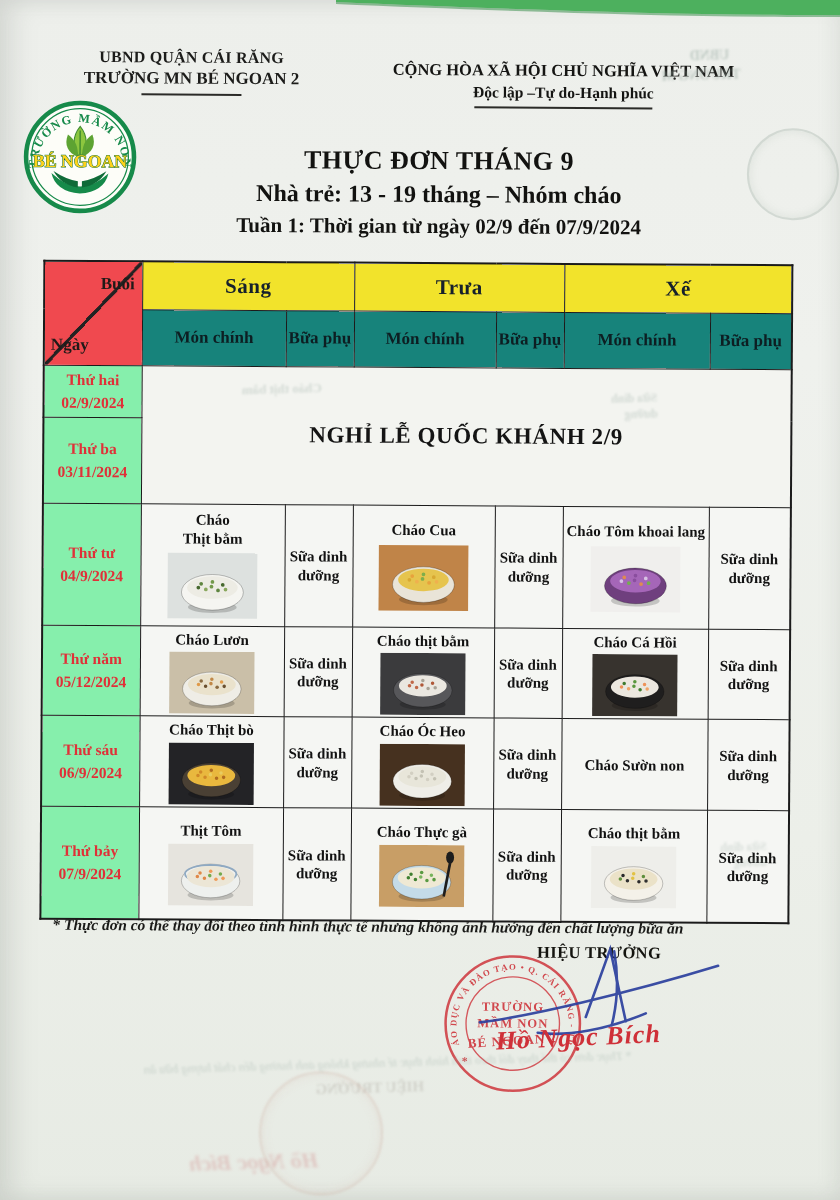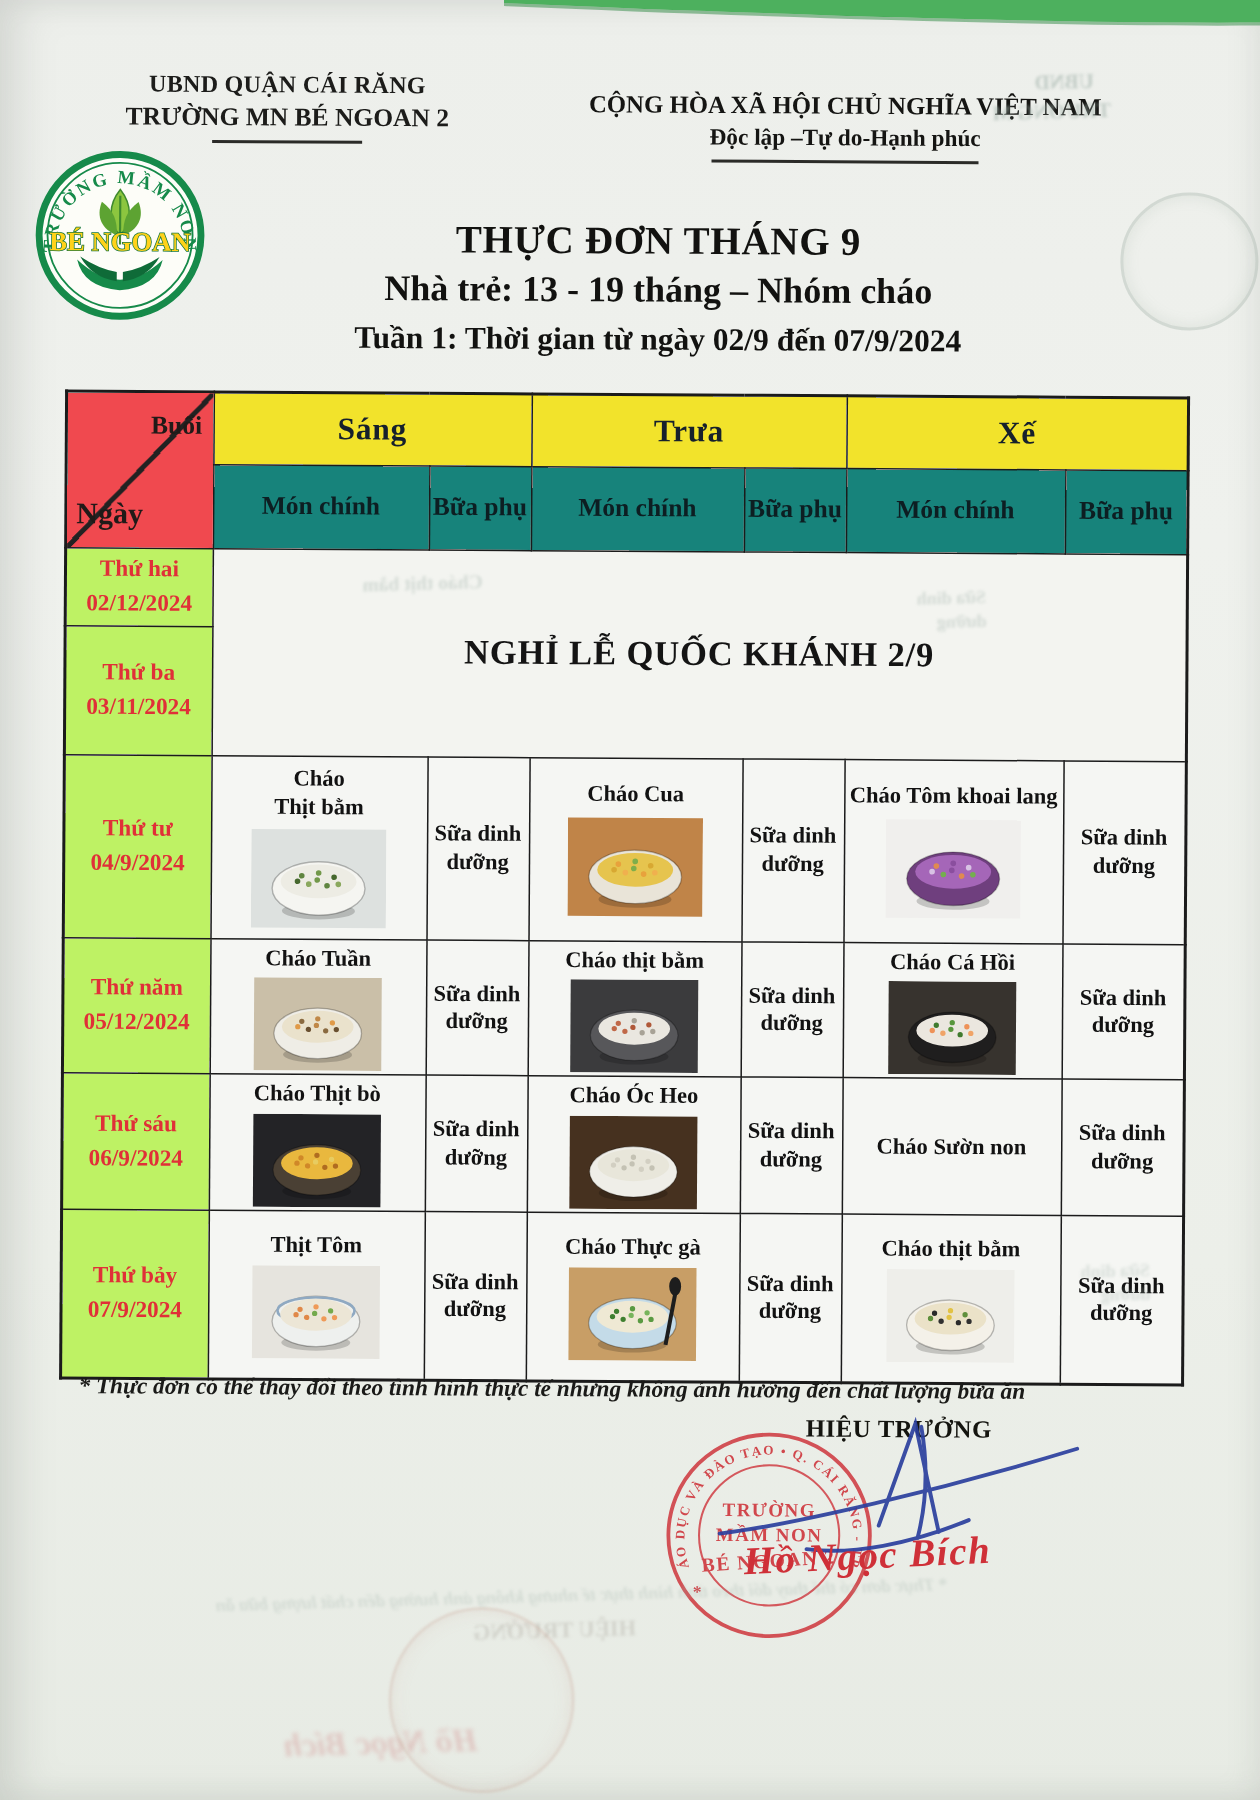--- a/index.html
+++ b/index.html
@@ -40,25 +40,25 @@
                border-collapse:collapse; table-layout:fixed;
                border:2.4px solid #1b1b1b; background:#f4f5f2; }
   table.menu th, table.menu td { border:1.7px solid #1b1b1b; vertical-align:middle; text-align:center; overflow:hidden; }
   tr.hrow1 { height:48px; } tr.hrow2 { height:56px; }
   tr.r-hai { height:52px; } tr.r-ba { height:86px; }
   tr.rm0 { height:122px; } tr.rm1 { height:90px; } tr.rm2 { height:82px; } tr.rm3 { height:112px; }
 
   th.corner { background:#f0494f; position:relative; padding:0;
     background-image:linear-gradient(to bottom right, rgba(0,0,0,0) 48.8%, #222 48.8%, #222 51.2%, rgba(0,0,0,0) 51.2%); }
   th.corner .c-top { position:absolute; top:12px; right:7px; font-size:17px; font-weight:700; color:#201a18; }
-  th.corner .c-bot { position:absolute; bottom:10px; left:6px; font-size:20px; font-weight:700; color:#201a18; }
+  th.corner .c-bot { position:absolute; bottom:10px; left:6px; font-size:17px; font-weight:700; color:#201a18; }
   th.meal { background:#f2e32b; color:#16202c; font-size:21px; font-weight:700; letter-spacing:.5px; }
   th.sub  { background:#17837b; color:#0d1e22; font-size:17px; font-weight:700; }
 
-  td.day { background:#bef264; color:#e03038; font-weight:700; font-size:15.5px; line-height:1.5; }
+  td.day { background:#86efac; color:#e03038; font-weight:700; font-size:15.5px; line-height:1.5; }
   td.holiday { background:#f3f4f0; font-size:23px; font-weight:700; color:#141414; letter-spacing:.6px; }
   td.main, td.side { background:#f5f6f3; color:#121212; font-weight:700; font-size:15px; padding:2px 1px; }
   .dish-label { white-space:pre-line; line-height:1.25; padding:2px 2px 0; }
   .dish-photo { display:block; margin:3px auto 0; border-radius:2px; }
   tr.rm0 .dish-photo { height:70px; } 
 
   
   .note { position:absolute; top:918px; left:58px; width:720px;
           font-style:italic; font-weight:700; font-size:15.5px; color:#1a1a18; }
   .signer-title { position:absolute; top:942px; left:500px; width:210px; text-align:center;
@@ -164,21 +164,21 @@
           <th class="sub">Món chính</th>
           <th class="sub">Bữa phụ</th>
           <th class="sub">Món chính</th>
           <th class="sub">Bữa phụ</th>
         </tr>
       </thead>
       <tbody id="menu-body">
           <tr class="r-hai">
             <td class="day">
               <div>Thứ hai</div>
-              <div>02/12/2024</div>
+              <div>02/9/2024</div>
             </td>
             <td colspan="6" rowspan="2" class="holiday">NGHỈ LỄ QUỐC KHÁNH 2/9</td>
           </tr>
           <tr class="r-ba">
             <td class="day">
               <div>Thứ ba</div>
               <div>03/11/2024</div>
             </td>
           </tr>
           <tr class="rm0">
@@ -247,21 +247,21 @@
             <td class="side">
               <div class="dish-label">Sữa dinh dưỡng</div>
             </td>
           </tr>
           <tr class="rm1">
             <td class="day">
               <div>Thứ năm</div>
               <div>05/12/2024</div>
             </td>
             <td class="main">
-              <div class="dish-label">Cháo Tuần</div>
+              <div class="dish-label">Cháo Lươn</div>
               <svg viewBox="0 0 96 70" width="90" height="62" class="dish-photo">
                 <rect x="0" y="0" width="96" height="70" fill="#cabfa8"></rect>
                 <ellipse cx="48" cy="58" rx="26" ry="6" fill="rgba(0,0,0,.18)"></ellipse>
                 <ellipse cx="48" cy="42" rx="33" ry="19" fill="#efede6" stroke="rgba(0,0,0,.25)" stroke-width="1"></ellipse>
                 <ellipse cx="48" cy="37" rx="27" ry="12" fill="#eae2cc"></ellipse>
                 <circle cx="36" cy="33" r="2" fill="#8a6a40"></circle>
                 <circle cx="48" cy="31" r="2" fill="#c08848"></circle>
                 <circle cx="59" cy="34" r="2" fill="#e09a48"></circle>
                 <circle cx="41" cy="39" r="2" fill="#6a5030"></circle>
                 <circle cx="54" cy="40" r="2" fill="#8a6a40"></circle>

